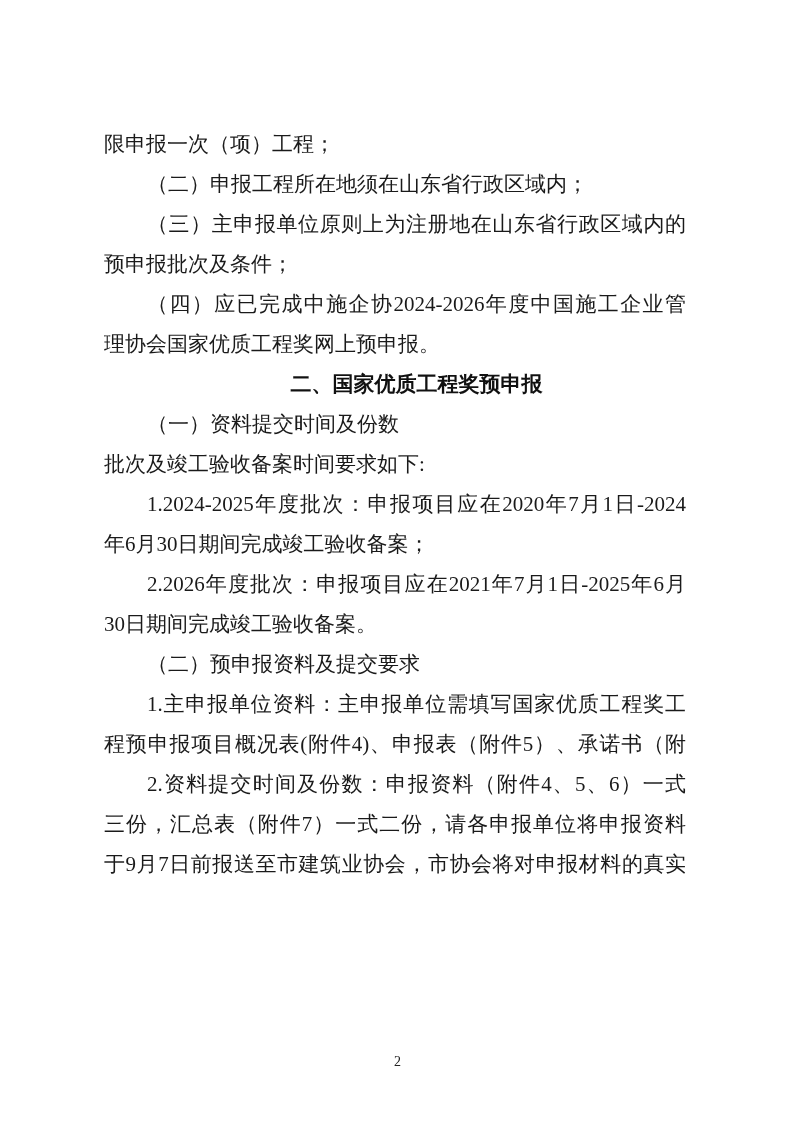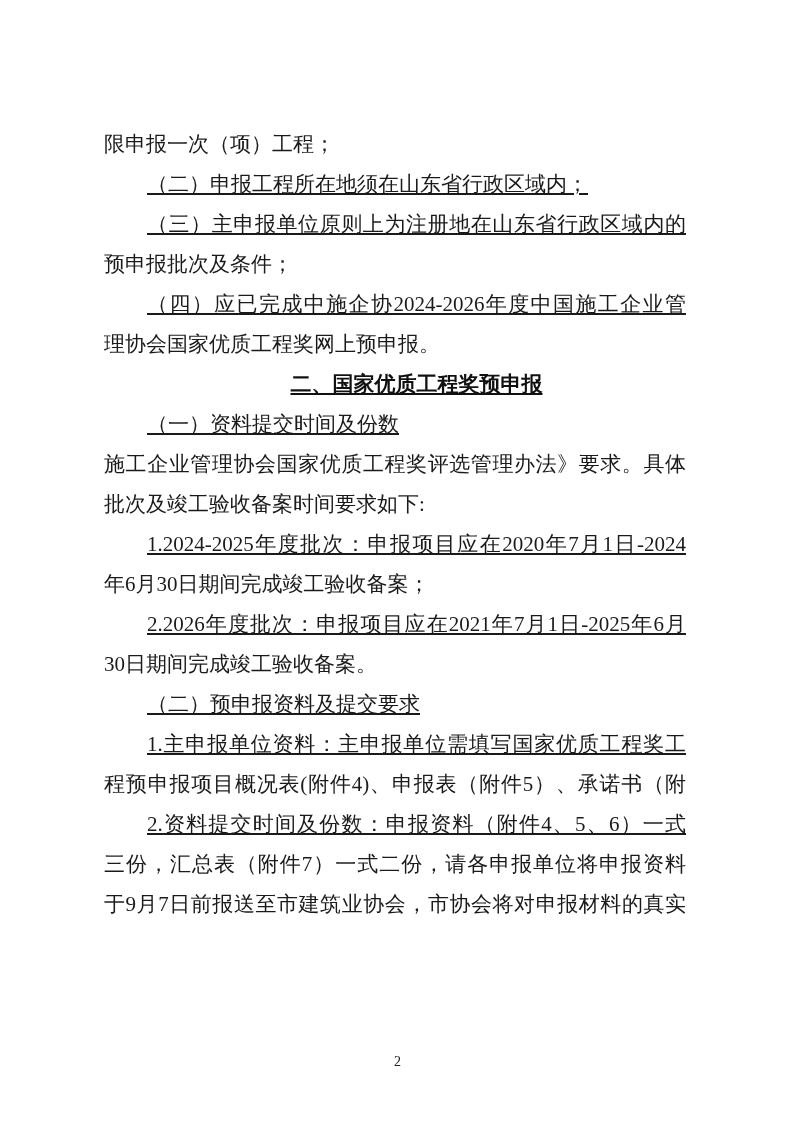--- a/index.html
+++ b/index.html
@@ -32,21 +32,20 @@
     color: #1a1a1a;
     font-family: "Liberation Serif", "DejaVu Serif", serif;
     margin-top: 8px;
   }
   .line {
     text-align: left;
     text-align-last: auto;
   }
   .line.indent {
     text-indent: 43px;
-    text-decoration: underline;
   }
   .line.fill {
     text-align: justify;
     text-align-last: justify;
     text-justify: inter-character;
   }
   .line.bold {
     font-family: "Liberation Sans", "DejaVu Sans", sans-serif;
     font-weight: 700;
     color: #111111;
@@ -72,21 +71,20 @@
 <div class="page">
   <main class="body-text" id="doc-body">
       <div class="line">限申报一次（项）工程；</div>
       <div class="line indent">（二）申报工程所在地须在山东省行政区域内；</div>
       <div class="line indent fill">（三）主申报单位原则上为注册地在山东省行政区域内的</div>
       <div class="line">预申报批次及条件；</div>
       <div class="line indent fill">（四）应已完成中施企协2024-2026年度中国施工企业管</div>
       <div class="line">理协会国家优质工程奖网上预申报。</div>
       <div class="line indent bold">二、国家优质工程奖预申报</div>
       <div class="line indent">（一）资料提交时间及份数</div>
-      <div class="line fill">施工企业管理协会国家优质工程奖评选管理办法》要求。具体</div>
       <div class="line">批次及竣工验收备案时间要求如下:</div>
       <div class="line indent fill">1.2024-2025年度批次：申报项目应在2020年7月1日-2024</div>
       <div class="line">年6月30日期间完成竣工验收备案；</div>
       <div class="line indent fill">2.2026年度批次：申报项目应在2021年7月1日-2025年6月</div>
       <div class="line">30日期间完成竣工验收备案。</div>
       <div class="line indent">（二）预申报资料及提交要求</div>
       <div class="line indent fill">1.主申报单位资料：主申报单位需填写国家优质工程奖工</div>
       <div class="line fill">程预申报项目概况表(附件4)、申报表（附件5）、承诺书（附</div>
       <div class="line indent fill">2.资料提交时间及份数：申报资料（附件4、5、6）一式</div>
       <div class="line fill">三份，汇总表（附件7）一式二份，请各申报单位将申报资料</div>

